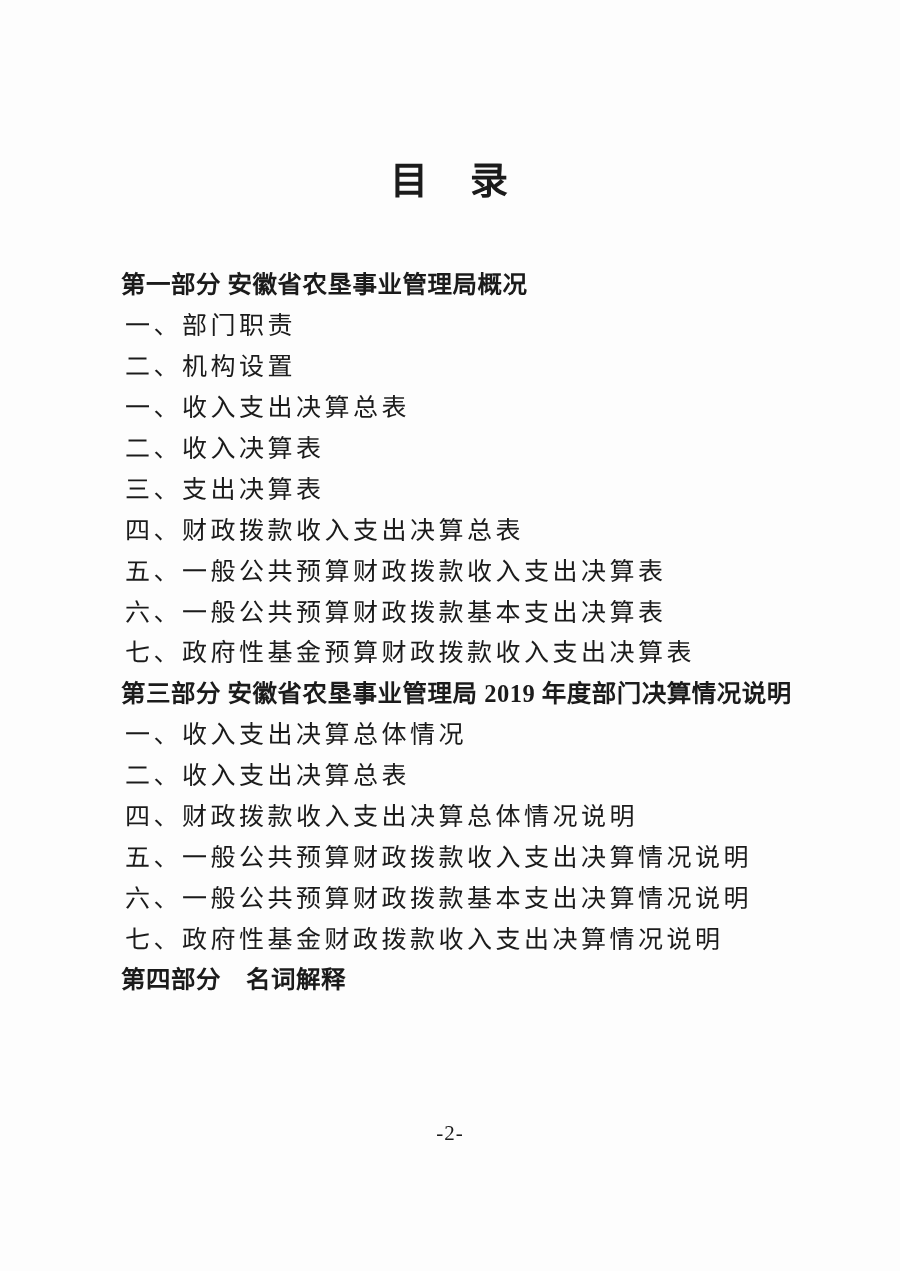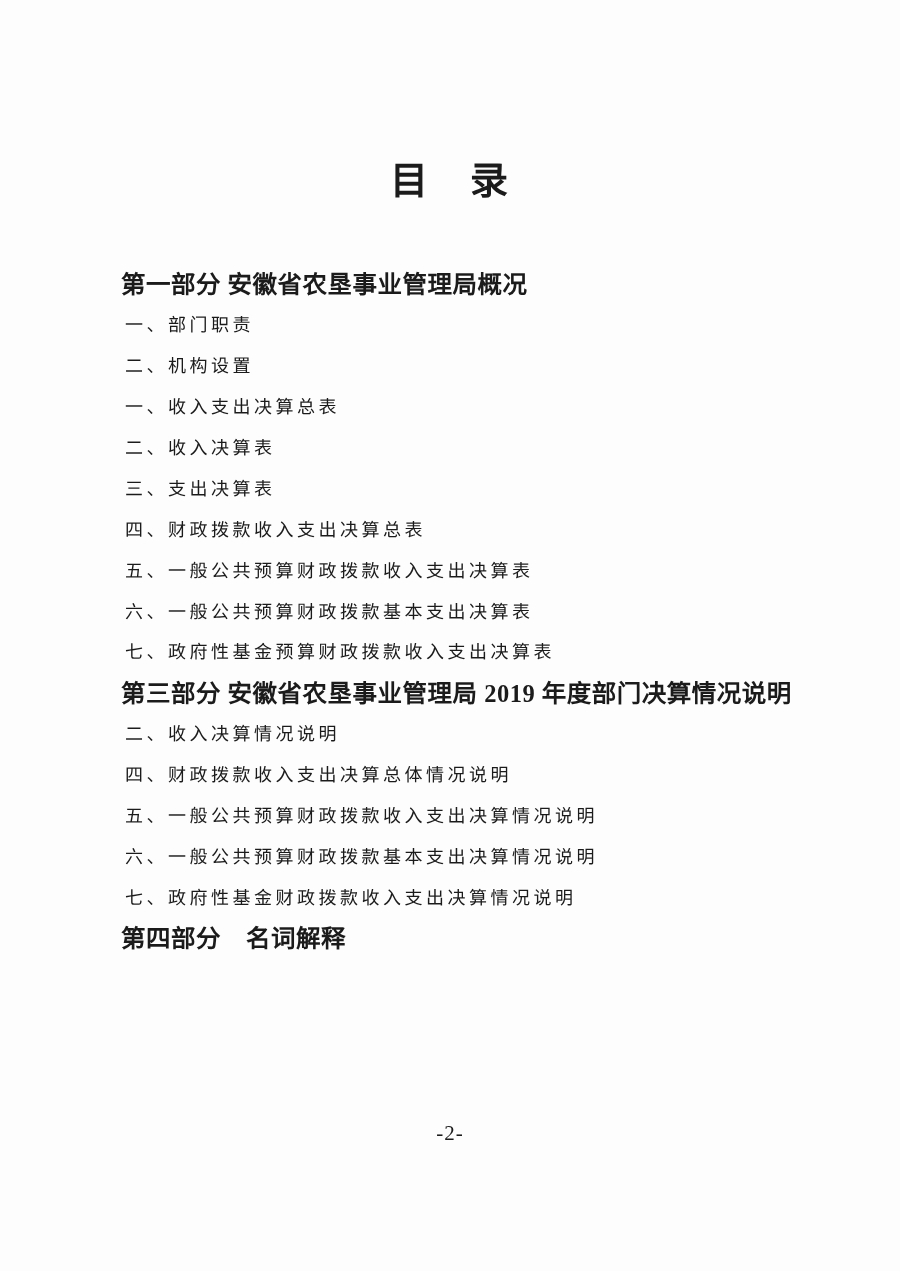--- a/index.html
+++ b/index.html
@@ -42,21 +42,21 @@
     display: flex;
     align-items: center;
     white-space: nowrap;
   }
   .entry.part {
     font-size: 24.5px;
     font-weight: bold;
     letter-spacing: 0.5px;
   }
   .entry.item {
-    font-size: 18px;
+    font-size: 25px;
     font-weight: 400;
     letter-spacing: 3.5px;
     margin-left: 4px;
   }
   .page-footer {
     position: absolute;
     top: 1120px;
     left: 0;
     width: 100%;
     height: 26px;
@@ -78,21 +78,22 @@
     <div class="entry item">一、部门职责</div>
     <div class="entry item">二、机构设置</div>
     <div class="entry item">一、收入支出决算总表</div>
     <div class="entry item">二、收入决算表</div>
     <div class="entry item">三、支出决算表</div>
     <div class="entry item">四、财政拨款收入支出决算总表</div>
     <div class="entry item">五、一般公共预算财政拨款收入支出决算表</div>
     <div class="entry item">六、一般公共预算财政拨款基本支出决算表</div>
     <div class="entry item">七、政府性基金预算财政拨款收入支出决算表</div>
     <div class="entry part">第三部分 安徽省农垦事业管理局 2019 年度部门决算情况说明</div>
-    <div class="entry item">二、收入决算情况说明</div>
+    <div class="entry item">一、收入支出决算总体情况</div>
+    <div class="entry item">二、收入支出决算总表</div>
     <div class="entry item">四、财政拨款收入支出决算总体情况说明</div>
     <div class="entry item">五、一般公共预算财政拨款收入支出决算情况说明</div>
     <div class="entry item">六、一般公共预算财政拨款基本支出决算情况说明</div>
     <div class="entry item">七、政府性基金财政拨款收入支出决算情况说明</div>
     <div class="entry part">第四部分　名词解释</div>
   </div>
 
   <div class="page-footer">-2-</div>
 
 </div>

